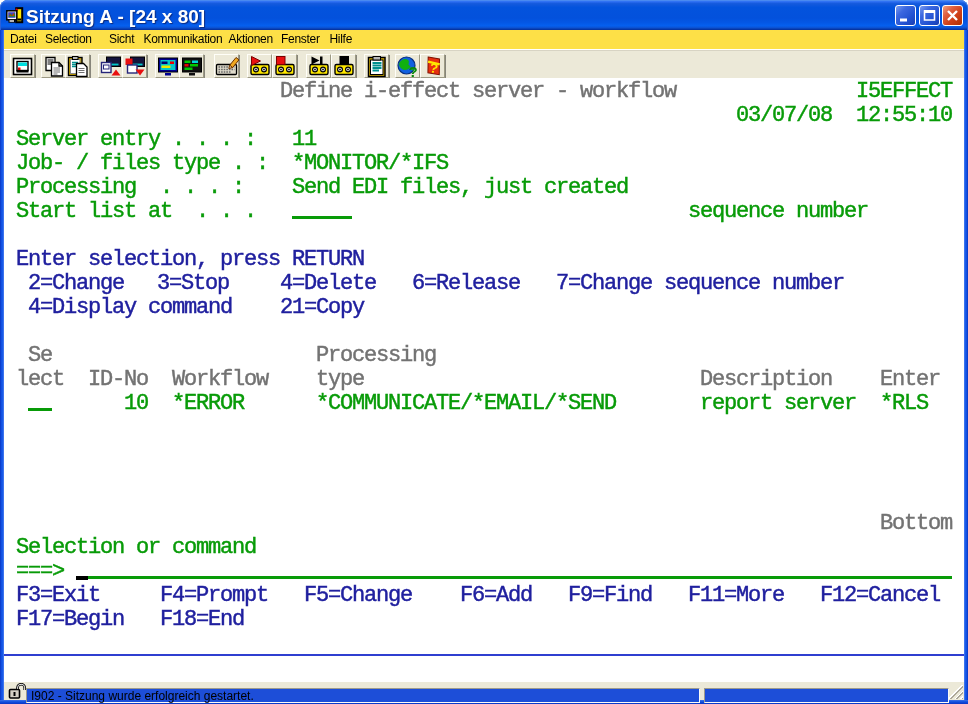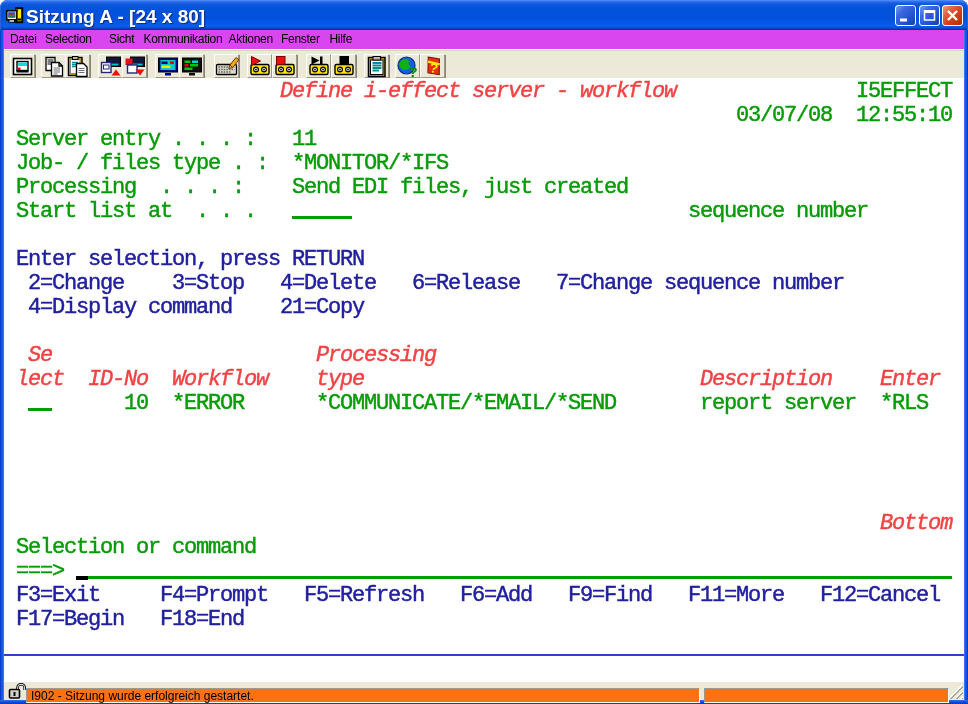--- a/index.html
+++ b/index.html
@@ -11,34 +11,34 @@
 .title { position:absolute; left:26px; top:6px; color:#fff; font-size:19px; font-weight:bold;
   letter-spacing:0; text-shadow:1px 1px 1px #0a2a80; }
 .wicon { position:absolute; left:6px; top:7px; }
 .wbtn { position:absolute; top:5px; width:21px; height:21px; border-radius:3px;
   border:1px solid #fff; color:#fff; }
 .bmin,.bmax { background:linear-gradient(135deg,#7a9cf0 0%,#3c68e0 30%,#2050d0 70%,#1a3eb0 100%); }
 .bclose { background:linear-gradient(135deg,#f0a080 0%,#e06040 30%,#d04018 60%,#b03000 100%); }
 .lborder { position:absolute; left:0; top:30px; width:4px; height:670px; background:linear-gradient(90deg,#0a34c4 0%,#1150e0 35%,#1b5ceb 70%,#5585ee 100%); }
 .rborder { position:absolute; right:0; top:30px; width:4px; height:670px; background:linear-gradient(270deg,#0a34c4 0%,#1150e0 35%,#1b5ceb 70%,#5585ee 100%); }
 .bborder { position:absolute; left:0; top:700px; width:968px; height:4px; background:linear-gradient(180deg,#3e72e8 0%,#1150e0 45%,#0a34c4 100%); }
-.menubar { position:absolute; left:4px; top:30px; width:960px; height:19px; background:#d946ef; }
+.menubar { position:absolute; left:4px; top:30px; width:960px; height:19px; background:#fde047; }
 .mi { position:absolute; top:1.5px; font-size:12px; letter-spacing:-0.3px; color:#000; }
 .toolbar { position:absolute; left:4px; top:49px; width:960px; height:29px; background:#ece9d8; border-top:1px solid #fff; box-shadow:inset 0 1px 0 #d8d4c4;}
 .tbtn { position:absolute; top:4px; width:25px; height:24px; background:#ece9d8;
   border:1px solid; border-color:#fffef8 #9d9a84 #9d9a84 #fffef8; box-shadow:1px 1px 0 #87857a; }
 .tbtn svg { position:absolute; left:-0.5px; top:-0.5px; }
 .screen { position:absolute; left:4px; top:78px; width:960px; height:576px; background:#fff; }
 .t { position:absolute; font-family:"Liberation Mono",monospace; font-size:22px; -webkit-text-stroke:0.45px currentColor;
   line-height:24px; letter-spacing:-1.202px; white-space:pre; }
-.g { color:#089b08; } .b { color:#20209f; } .k { color:#ef4444;font-style:italic; }
+.g { color:#089b08; } .b { color:#20209f; } .k { color:#737373; }
 .ul { position:absolute; background:#089b08; }
 .oiasep { position:absolute; left:4px; top:654px; width:960px; height:1.5px; background:#2f3fd0; }
 .statusbar { position:absolute; left:4px; top:682px; width:960px; height:18px; background:#ece9d8; }
-.spanel { position:absolute; top:6px; height:14.5px; background:#f97316;
+.spanel { position:absolute; top:6px; height:14.5px; background:#1d4ed8;
   border:1px solid; border-color:#9d9a8c #fbfaf6 #fbfaf6 #9d9a8c; }
 .stext { position:absolute; left:4px; top:0px; font-size:12px; color:#000; white-space:nowrap; }
 .slock { position:absolute; left:4px; top:1px; }
 .grip { position:absolute; right:1px; top:3px; width:14px; height:14px;
   background:linear-gradient(135deg,transparent 45%,#fff 45%,#fff 52%,#aca899 52%,#aca899 60%,transparent 60%,transparent 68%,#fff 68%,#fff 74%,#aca899 74%,#aca899 82%,transparent 82%,transparent 88%,#fff 88%,#fff 94%,#aca899 94%);}
 </style></head><body>
 <div class="titlebar">
   <span class="wicon"><svg width="18" height="17" viewBox="0 0 18 17">
 <rect x="10.2" y="1.2" width="6" height="14" fill="#ffe800" stroke="#000" stroke-width="2"></rect>
 <rect x="11.5" y="11.5" width="3.5" height="2" fill="#000"></rect>
@@ -224,21 +224,21 @@
 <span class="t g" style="left:16px;top:128px">Server entry . . . :</span>
 <span class="t g" style="left:292px;top:128px">11</span>
 <span class="t g" style="left:16px;top:152px">Job- / files type . :</span>
 <span class="t g" style="left:292px;top:152px">*MONITOR/*IFS</span>
 <span class="t g" style="left:16px;top:176px">Processing  . . . :</span>
 <span class="t g" style="left:292px;top:176px">Send EDI files, just created</span>
 <span class="t g" style="left:16px;top:200px">Start list at  . . .</span>
 <span class="t g" style="left:688px;top:200px">sequence number</span>
 <span class="t b" style="left:16px;top:248px">Enter selection, press RETURN</span>
 <span class="t b" style="left:28px;top:272px">2=Change</span>
-<span class="t b" style="left:172px;top:272px">3=Stop</span>
+<span class="t b" style="left:157px;top:272px">3=Stop</span>
 <span class="t b" style="left:280px;top:272px">4=Delete</span>
 <span class="t b" style="left:412px;top:272px">6=Release</span>
 <span class="t b" style="left:556px;top:272px">7=Change sequence number</span>
 <span class="t b" style="left:28px;top:296px">4=Display command</span>
 <span class="t b" style="left:280px;top:296px">21=Copy</span>
 <span class="t k" style="left:28px;top:344px">Se</span>
 <span class="t k" style="left:316px;top:344px">Processing</span>
 <span class="t k" style="left:16px;top:368px">lect</span>
 <span class="t k" style="left:88px;top:368px">ID-No</span>
 <span class="t k" style="left:172px;top:368px">Workflow</span>
@@ -248,21 +248,21 @@
 <span class="t g" style="left:124px;top:392px">10</span>
 <span class="t g" style="left:172px;top:392px">*ERROR</span>
 <span class="t g" style="left:316px;top:392px">*COMMUNICATE/*EMAIL/*SEND</span>
 <span class="t g" style="left:700px;top:392px">report server</span>
 <span class="t g" style="left:880px;top:392px">*RLS</span>
 <span class="t k" style="left:880px;top:512px">Bottom</span>
 <span class="t g" style="left:16px;top:536px">Selection or command</span>
 <span class="t g" style="left:16px;top:560px">===&gt;</span>
 <span class="t b" style="left:16px;top:584px">F3=Exit</span>
 <span class="t b" style="left:160px;top:584px">F4=Prompt</span>
-<span class="t b" style="left:304px;top:584px">F5=Refresh</span>
+<span class="t b" style="left:304px;top:584px">F5=Change</span>
 <span class="t b" style="left:460px;top:584px">F6=Add</span>
 <span class="t b" style="left:568px;top:584px">F9=Find</span>
 <span class="t b" style="left:688px;top:584px">F11=More</span>
 <span class="t b" style="left:820px;top:584px">F12=Cancel</span>
 <span class="t b" style="left:16px;top:608px">F17=Begin</span>
 <span class="t b" style="left:160px;top:608px">F18=End</span>
 <div class="ul" style="left:292px;top:216px;width:60px;height:2.5px"></div>
 <div class="ul" style="left:28px;top:407.5px;width:24px;height:3.5px"></div>
 <div class="ul" style="left:76px;top:576px;width:876px;height:2.5px"></div>
 <div class="ul" style="left:76px;top:576px;width:12px;height:3.5px;background:#000"></div>

